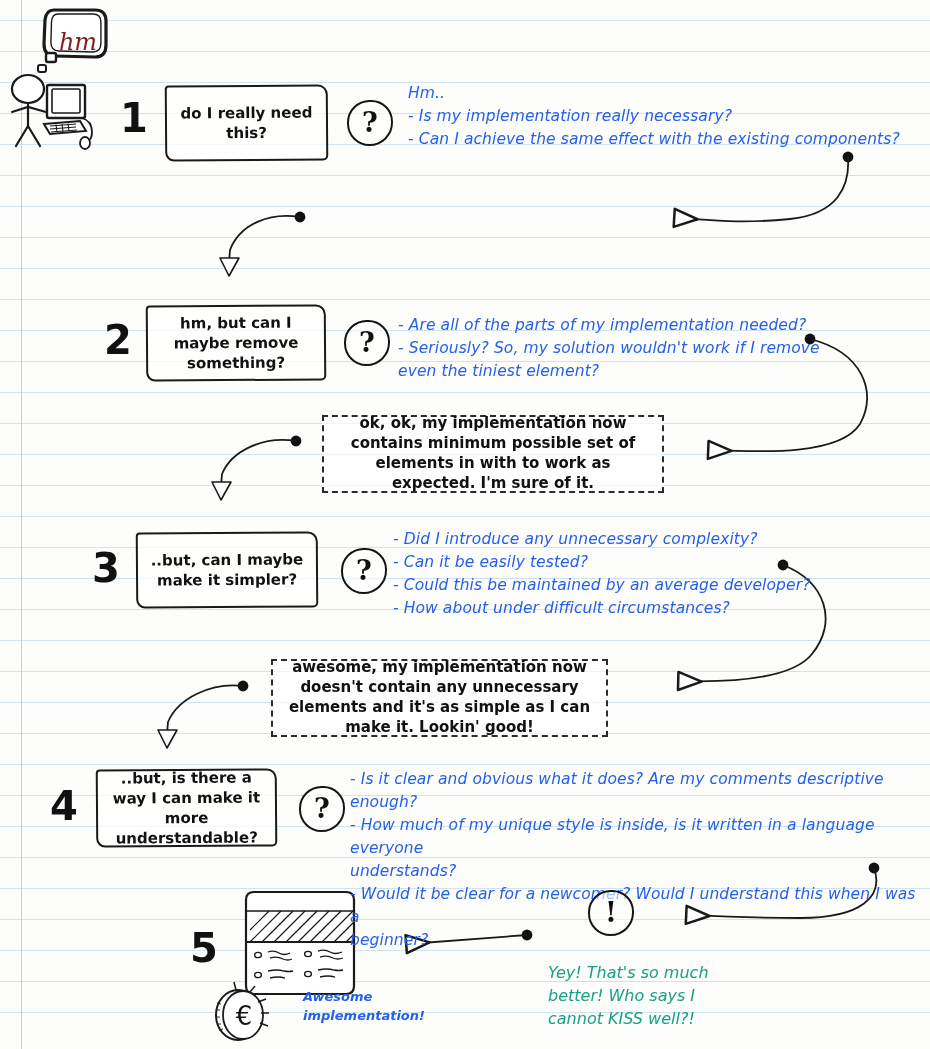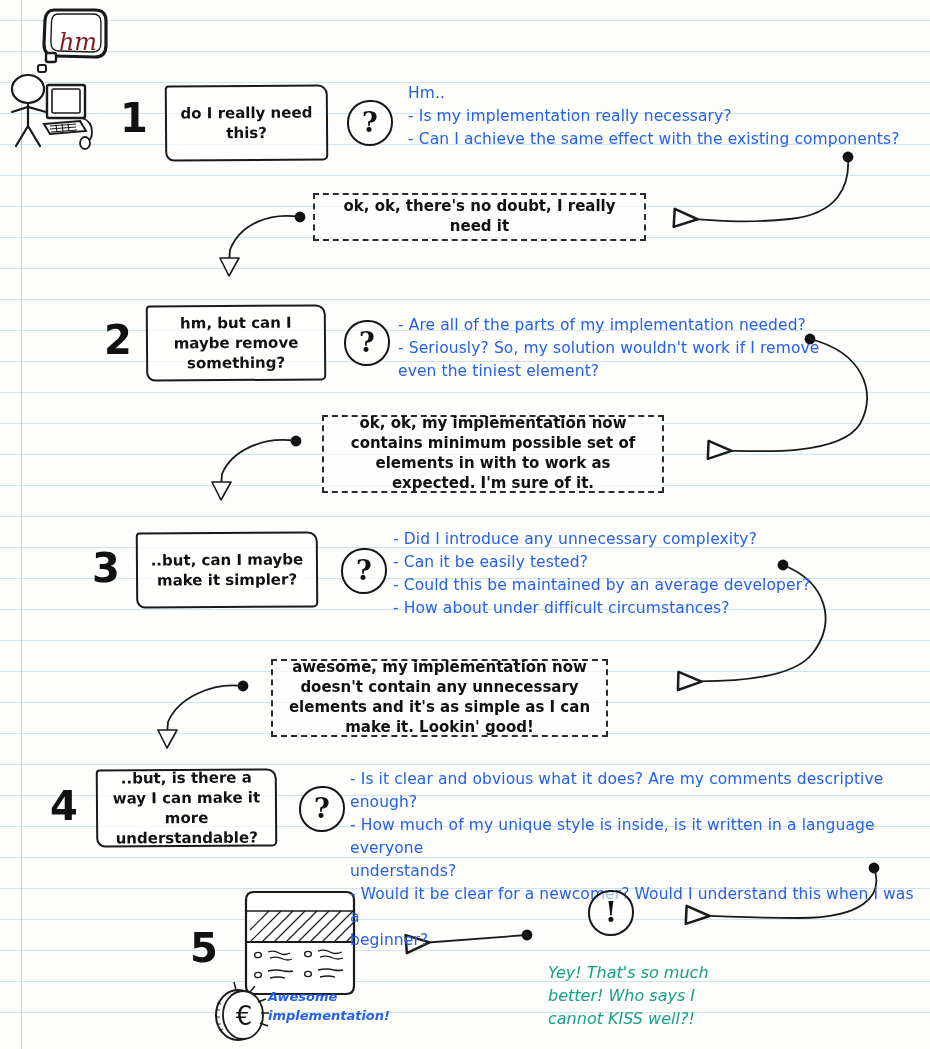--- a/index.html
+++ b/index.html
@@ -67,20 +67,21 @@
     color:#111;
     line-height:1.32;
     padding:3px 12px;
   }
   .blue-notes{
     position:absolute;
     color:#2560e8;
     font-family:"DejaVu Sans", sans-serif;
     font-size:15.5px;
     line-height:1.48;
+    font-style:italic;
     letter-spacing:0.1px;
     white-space:pre-line;
   }
   .green-notes{
     position:absolute;
     color:#16a086;
     font-family:"DejaVu Sans", sans-serif;
     font-size:16px;
     line-height:1.45;
     font-style:italic;
@@ -89,20 +90,21 @@
   }
   .caption-blue{
     position:absolute;
     color:#2560e8;
     font-family:"DejaVu Sans", sans-serif;
     font-size:13px;
     font-weight:bold;
     font-style:italic;
     line-height:1.45;
     white-space:pre-line;
+    margin-left:35px;
   }
   
   .badge{
     position:absolute;
     width:46px;height:46px;
     border:2.4px solid #151515;
     border-radius:50% 48% 52% 50%;
     background:rgba(255,255,255,0.6);
     display:flex;align-items:center;justify-content:center;
     font-family:"DejaVu Serif", serif;
@@ -237,21 +239,20 @@
     </g>
   </svg>
 
   <div class="num" style="left:120px;top:98px;">1</div>
   <div class="solidbox" style="left:165px;top:85px;width:163px;height:76px;">do I really need
 this?</div>
   <div class="badge" style="left:347px;top:100px;">?</div>
   <div class="blue-notes" style="left:408px;top:82px;width:520px;">Hm..
 - Is my implementation really necessary?
 - Can I achieve the same effect with the existing components?</div>
-  <div class="dashbox" style="left:313px;top:193px;width:333px;height:48px;">ok, ok, there's no doubt, I really need it</div>
 
   <div class="num" style="left:104px;top:320px;">2</div>
   <div class="solidbox" style="left:146px;top:305px;width:180px;height:76px;">hm, but can I maybe
 remove something?</div>
   <div class="badge" style="left:344px;top:320px;">?</div>
   <div class="blue-notes" style="left:398px;top:314px;width:530px;">- Are all of the parts of my implementation needed?
 - Seriously? So, my solution wouldn't work if I remove
 even the tiniest element?</div>
   <div class="dashbox" style="left:322px;top:415px;width:342px;height:78px;">ok, ok, my implementation now contains
 minimum possible set of elements in with

